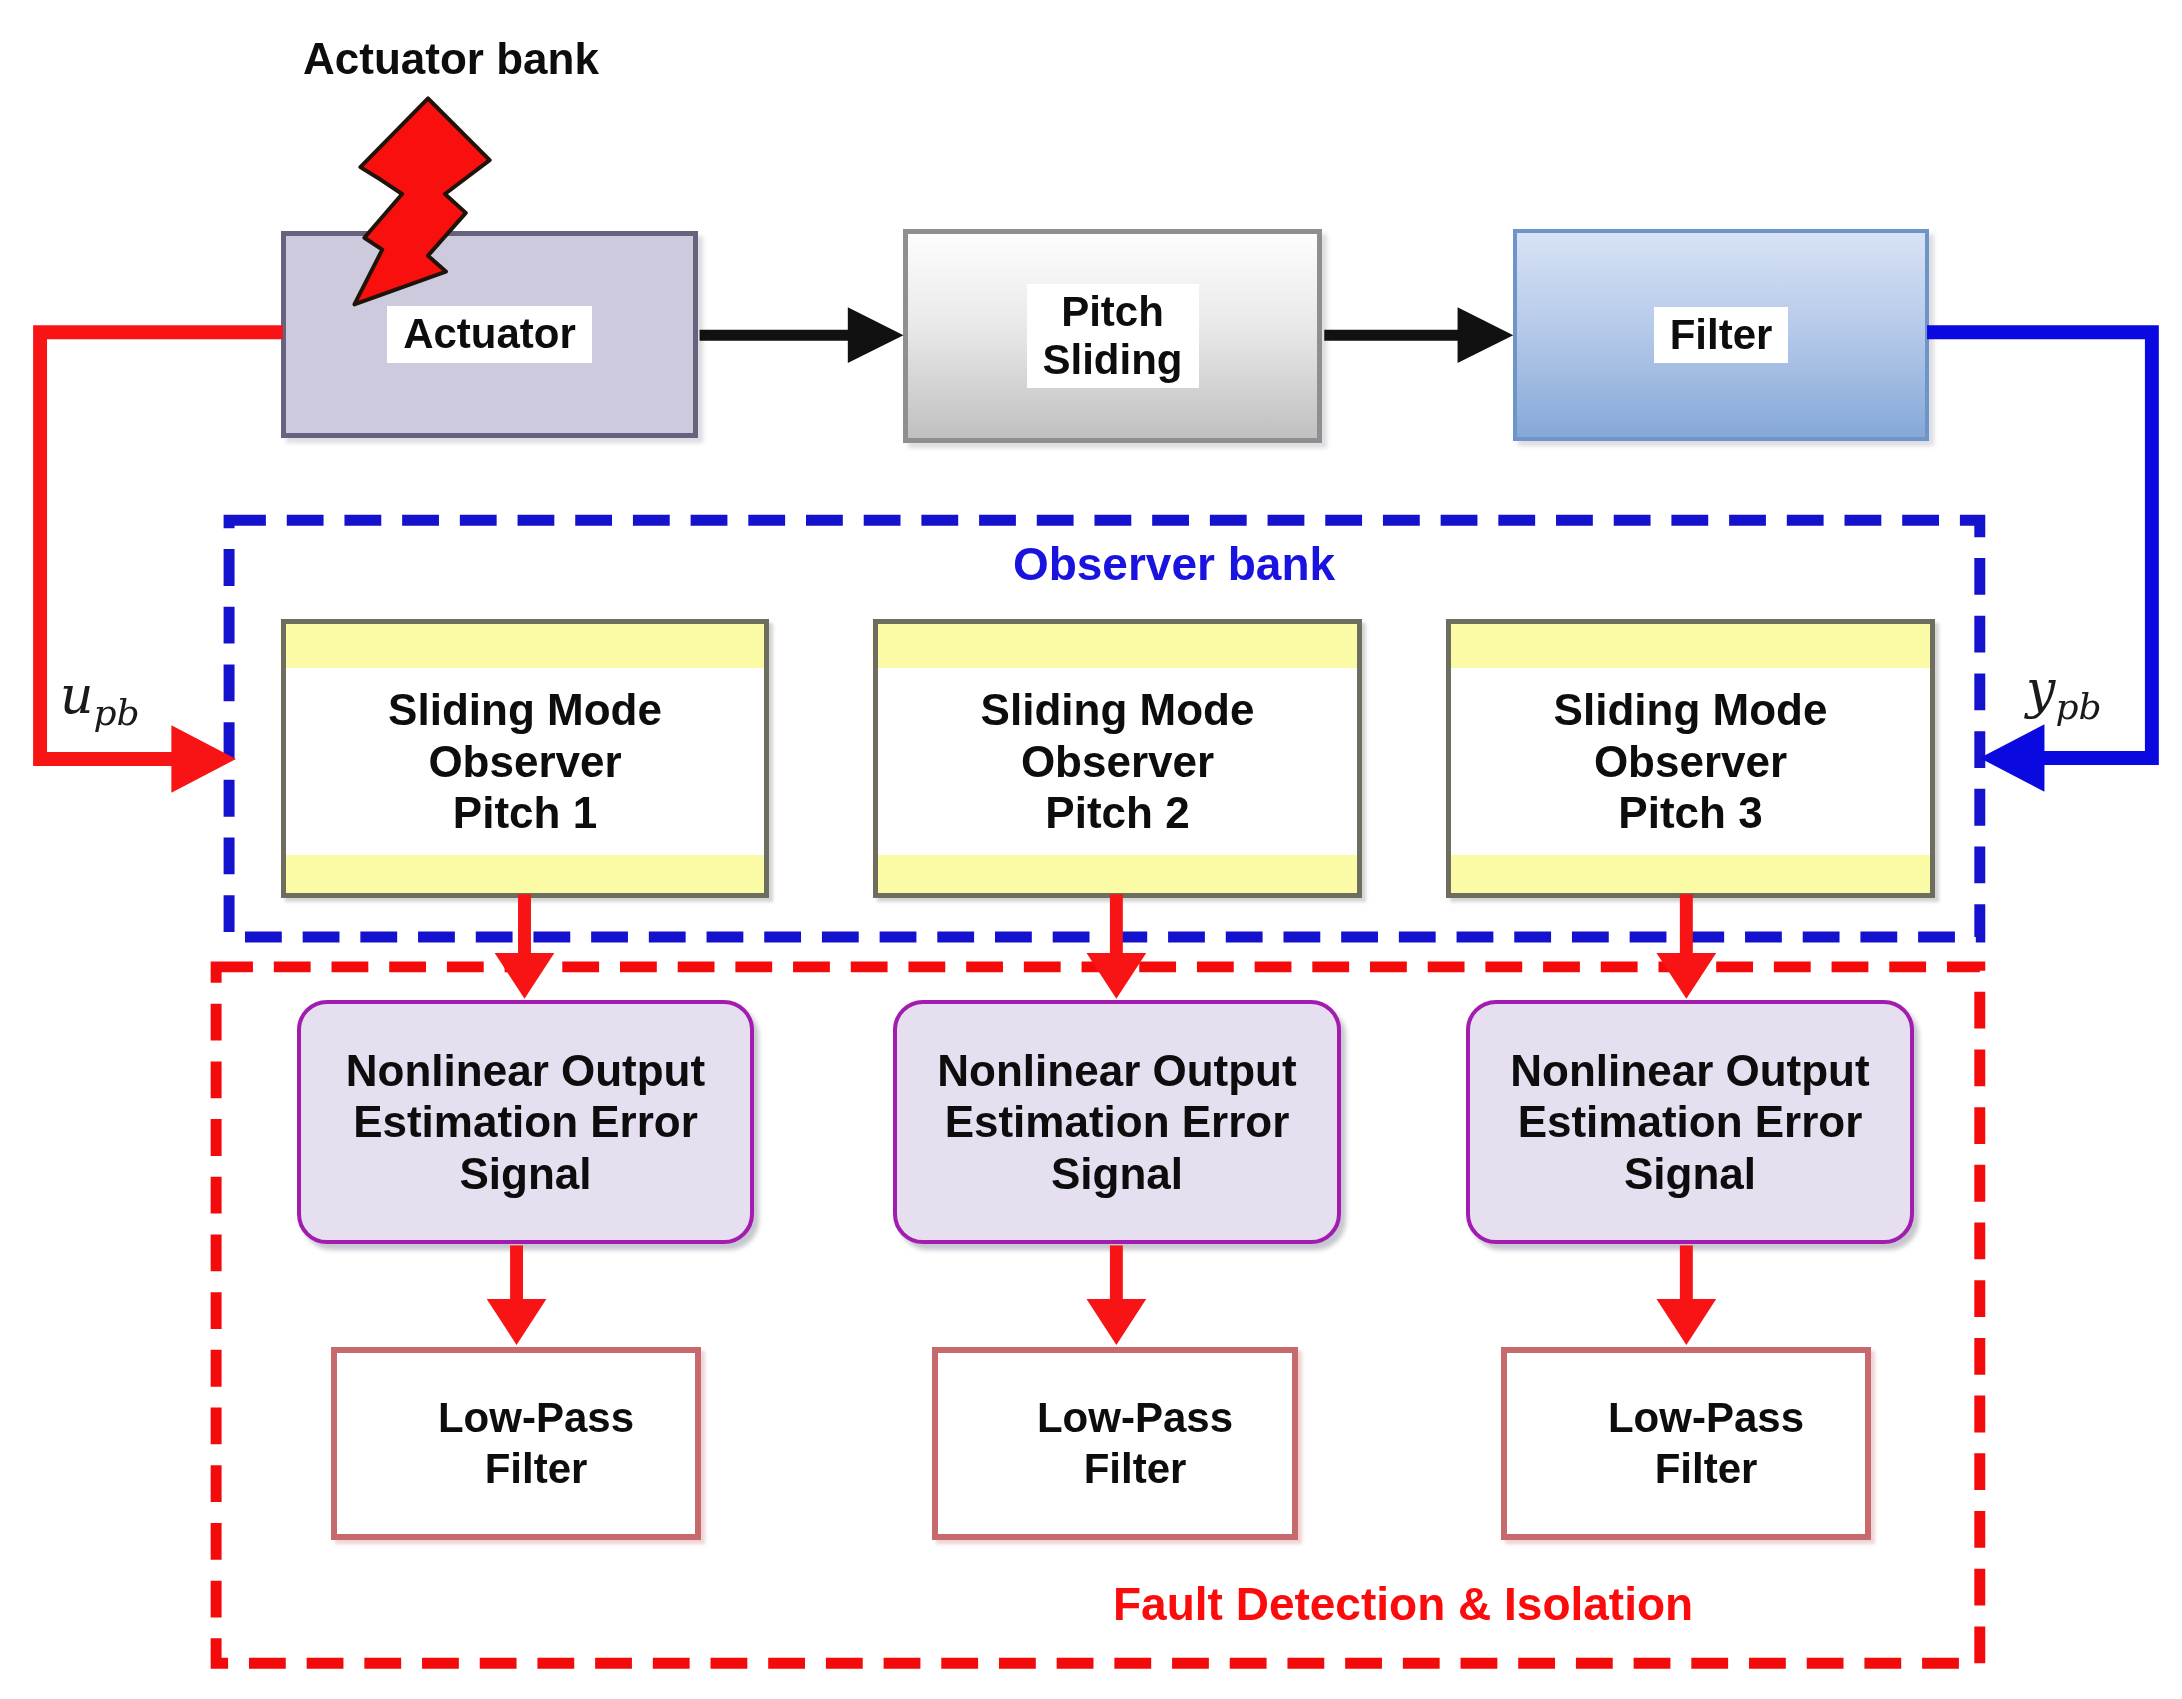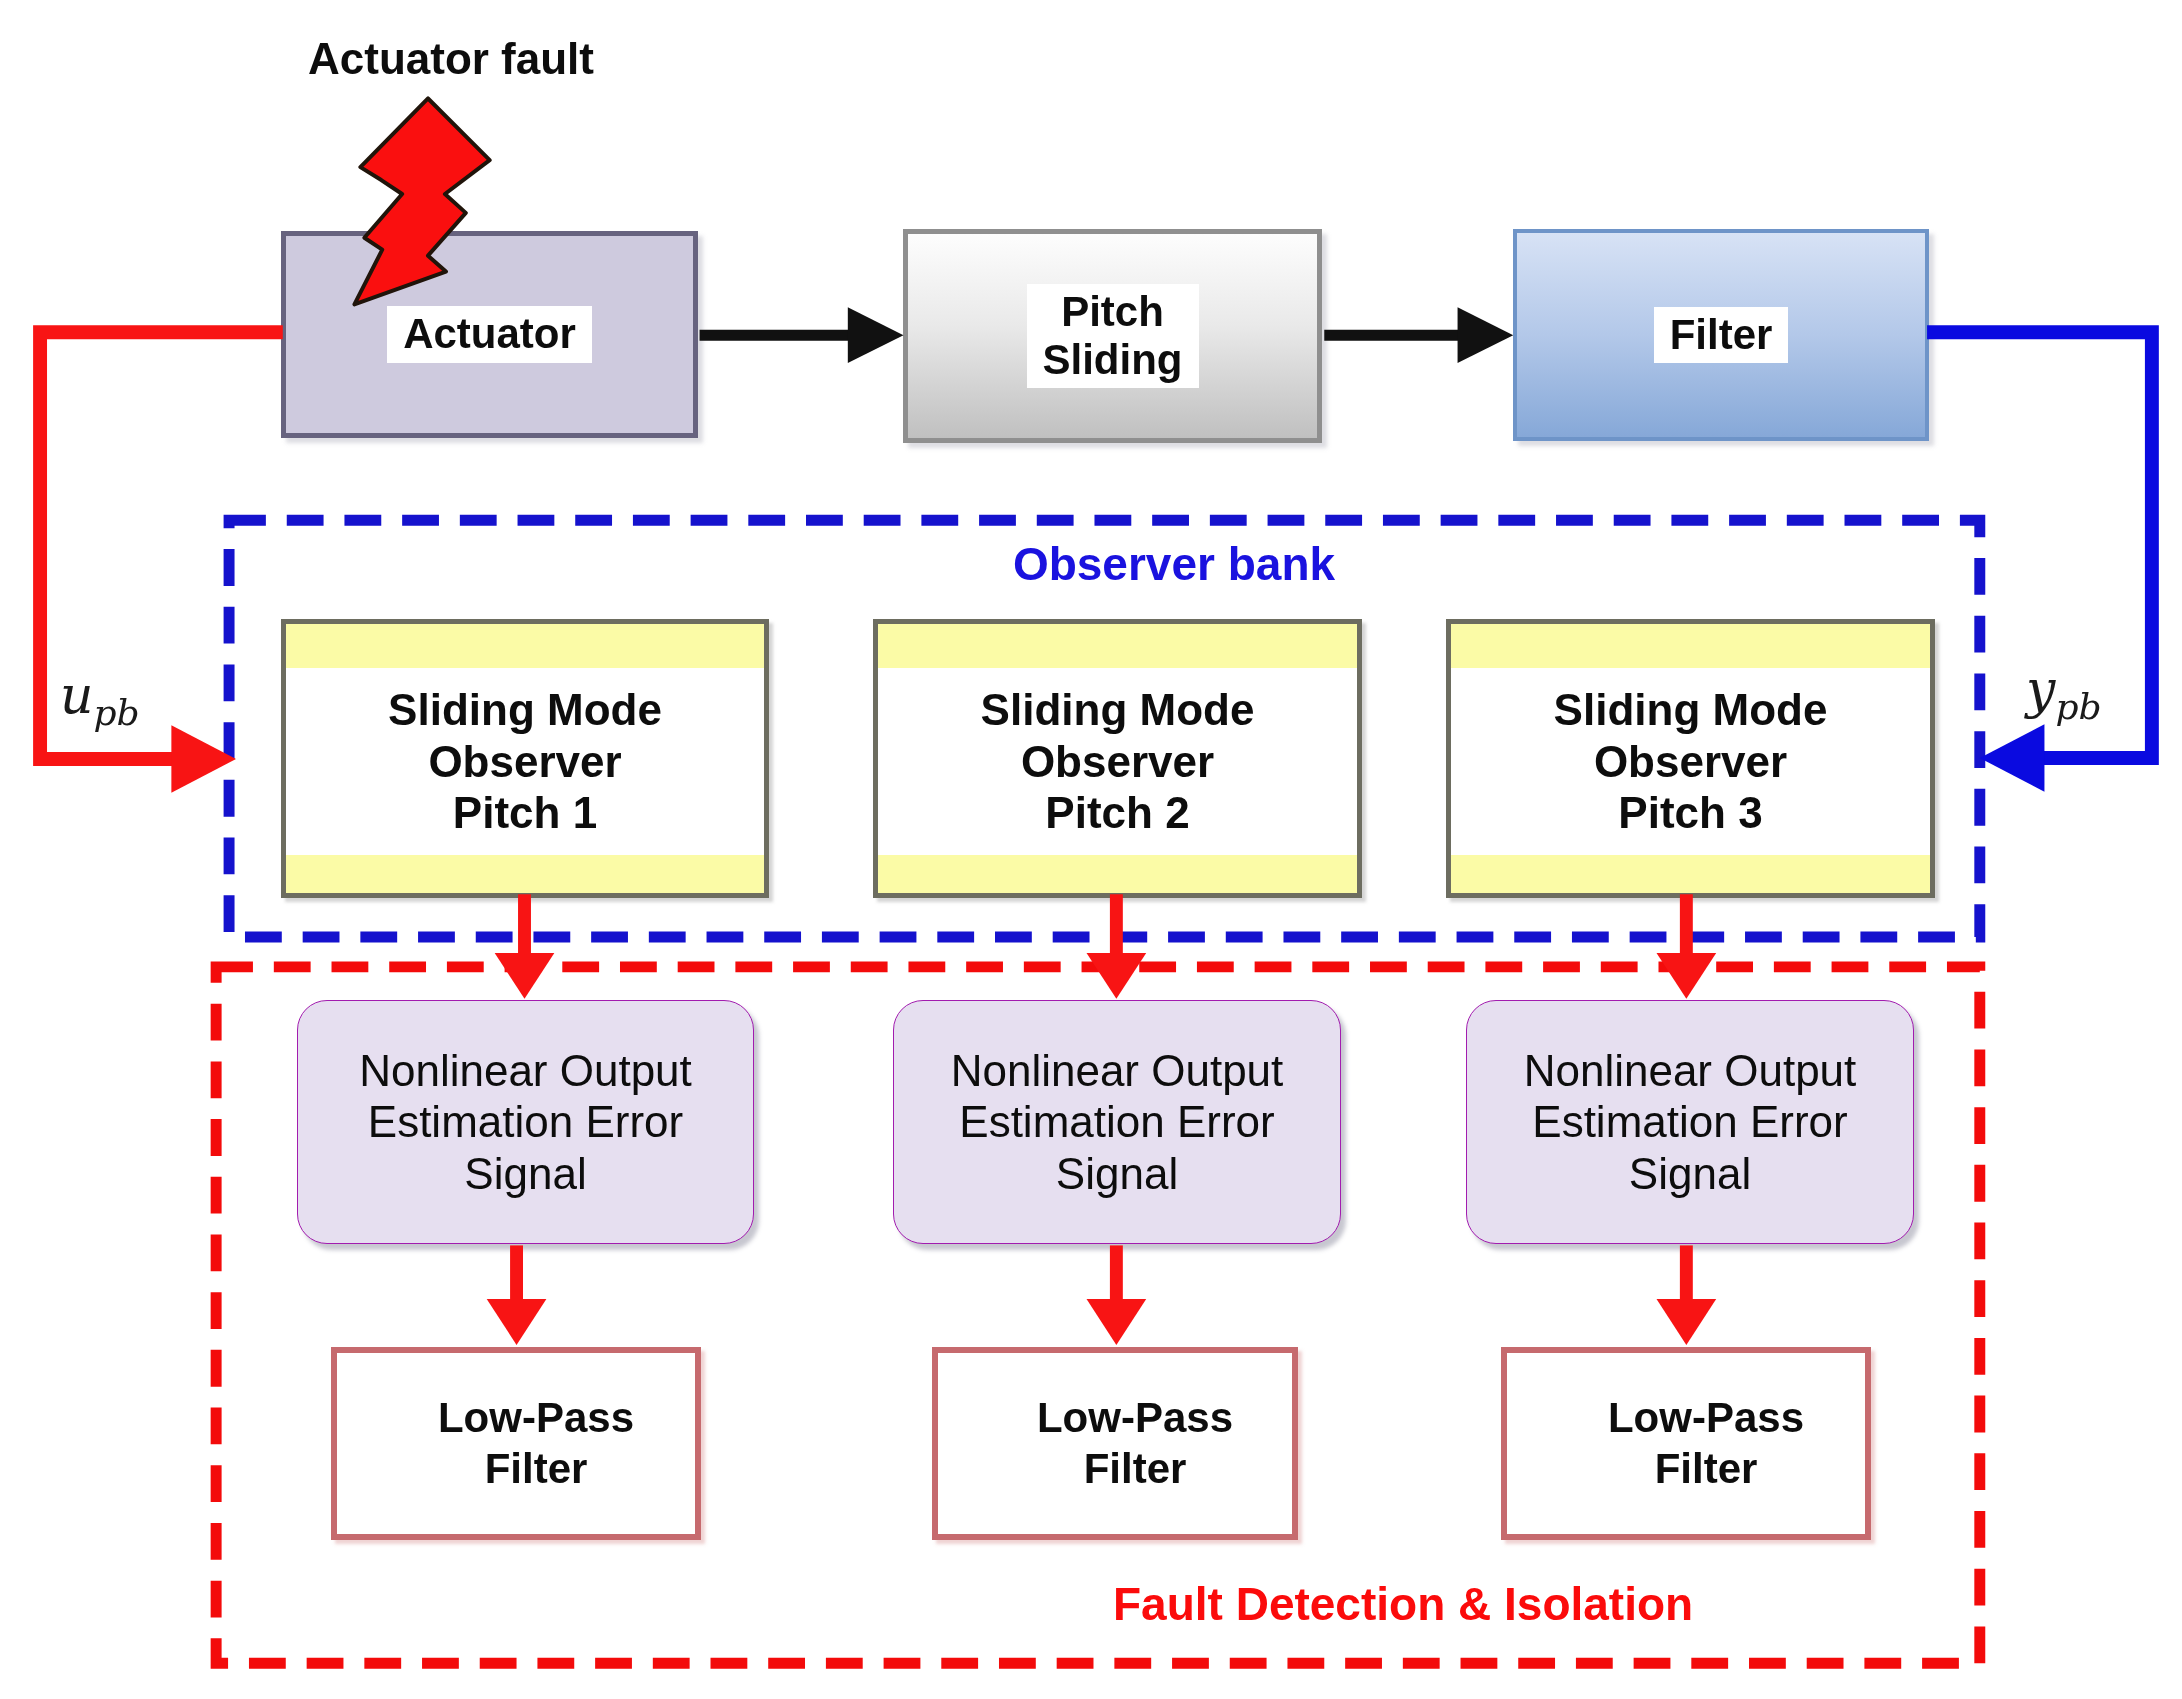--- a/index.html
+++ b/index.html
@@ -28,23 +28,23 @@
   }
   .smo .band{background:#fbfba6;}
   .smo .band.top{height:44px;}
   .smo .band.bottom{height:38px;}
   .smo .content{
     flex:1;display:flex;align-items:center;justify-content:center;text-align:center;
     font-weight:700;font-size:44px;color:#0d0d0d;line-height:1.18;
   }
   
   .noees{
-    box-sizing:border-box;background:#e6dff0;border:1px solid #a21caf;border-radius:30px;
+    box-sizing:border-box;background:#e6dff0;border:4px solid #a21caf;border-radius:30px;
     display:flex;align-items:center;justify-content:center;text-align:center;
-    font-weight:400;font-size:44px;color:#0d0d0d;line-height:1.16;
+    font-weight:700;font-size:44px;color:#0d0d0d;line-height:1.16;
     box-shadow:5px 6px 4px rgba(130,130,150,.45);
   }
   
   .lpf{
     box-sizing:border-box;border:6px solid #c66a6e;background:#ffffff;
     display:flex;box-shadow:4px 4px 3px rgba(225,170,170,.5);padding-left:40px;
   }
   .lpf .band.top{height:38px;background:#f5d6d6;}
   .lpf .band.bottom{height:30px;background:#e89090;}
   .lpf .content{
@@ -58,21 +58,21 @@
     font-family:"DejaVu Serif",serif;font-style:italic;font-size:52px;color:#1a1a1a;
   }
   .mathlabel .sub{font-size:36px;vertical-align:-12px;}
   svg.overlay{position:absolute;left:0;top:0;pointer-events:none;}
 </style>
 </head>
 <body>
 
 <div class="canvas">
 
-  <div class="abs fault-label" style="left:259px;top:34px;width:384px;">Actuator fault</div>
+  <div class="abs fault-label" style="left:259px;top:34px;width:384px;">Actuator bank</div>
 
   <div class="abs plantbox actuators" style="left:281px;top:231px;width:417px;height:207px;">
     <span class="boxlabel">Actuator</span>
   </div>
 
   <div class="abs plantbox pitch" style="left:903px;top:229px;width:419px;height:214px;">
     <span class="boxlabel ml">Pitch
 Sliding</span>
   </div>
 

